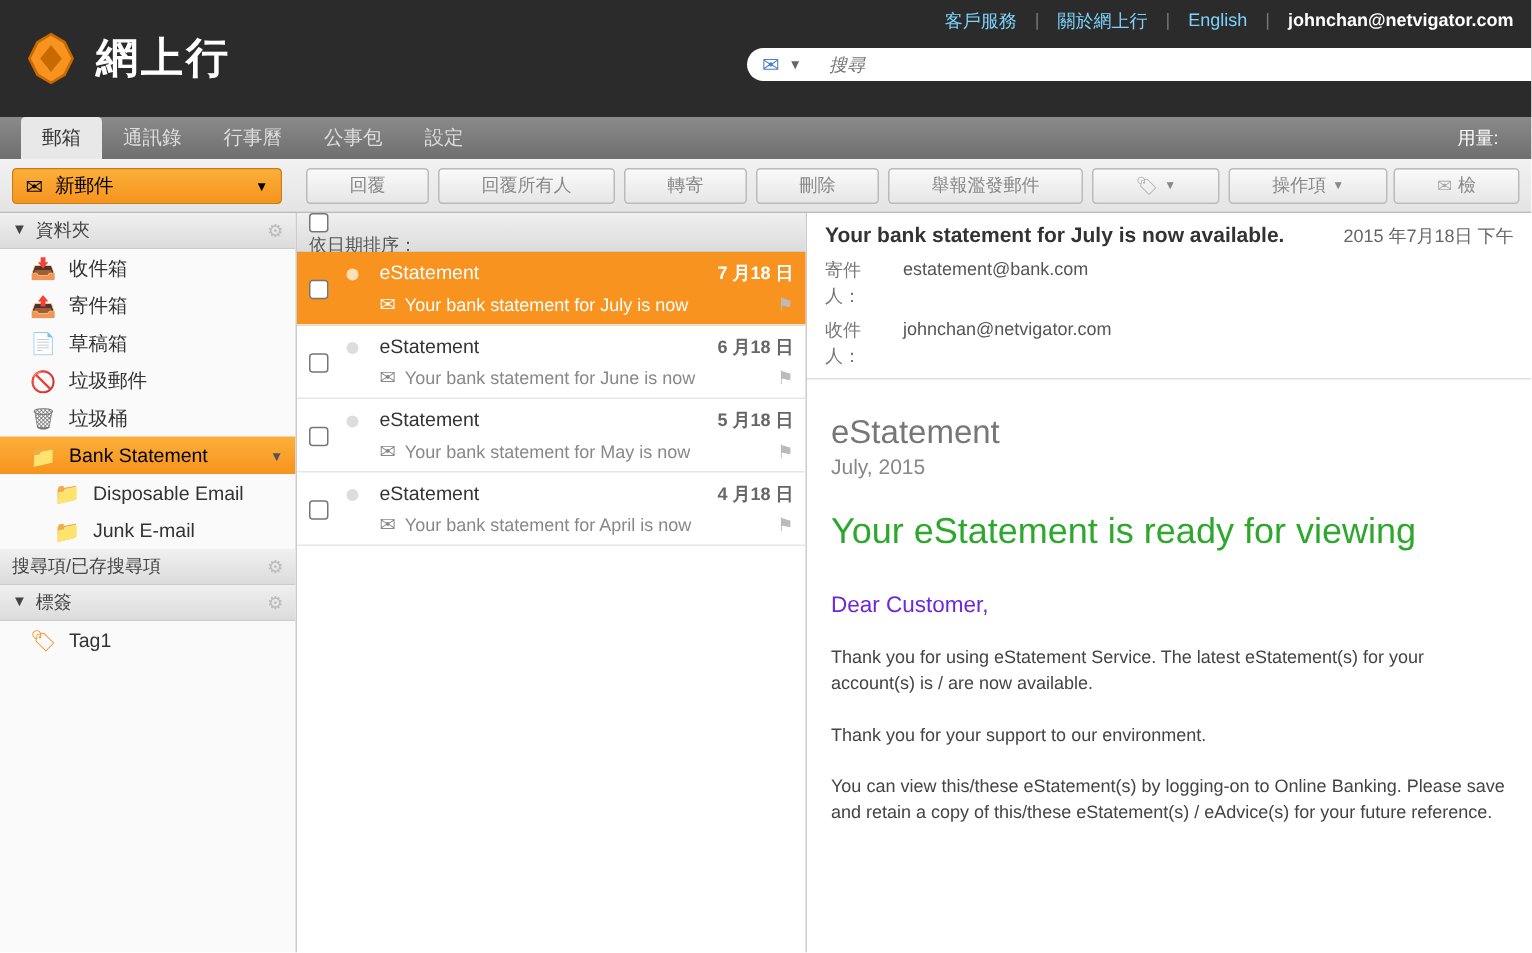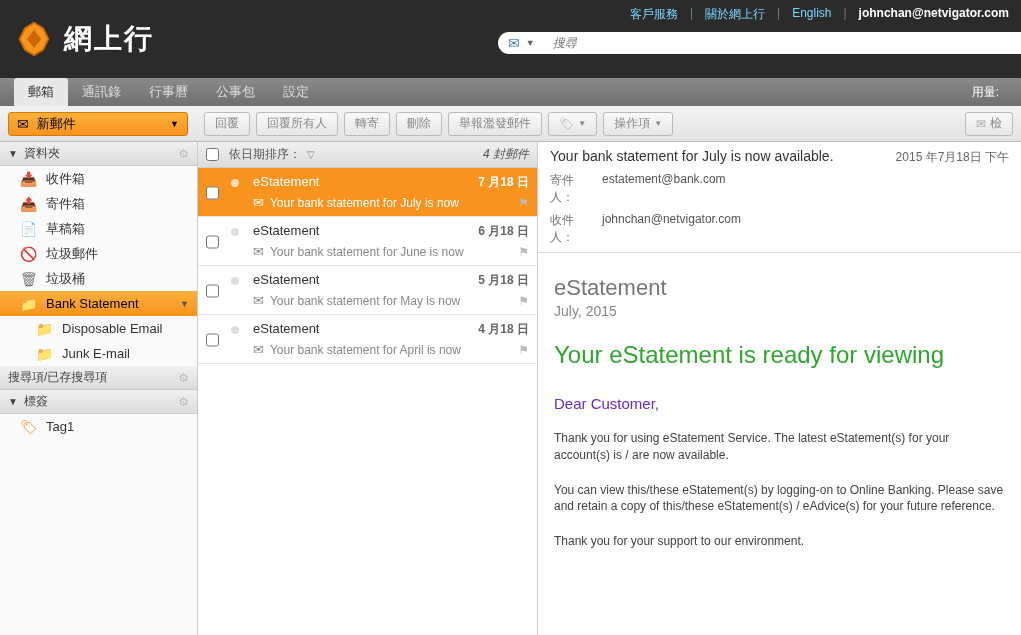--- a/index.html
+++ b/index.html
@@ -24,42 +24,42 @@
 .tab { padding:5px 14px; color:#ddd; font-size:13px; cursor:pointer; }
 .tab.active { background:#e8e8e8; color:#333; border-radius:3px 3px 0 0; }
 .usage { position:absolute; right:22px; top:6px; color:#fff; font-size:12px; }
 
 
 .toolbar { height:36px; background:linear-gradient(#f2f2f2,#e4e4e4); border-bottom:1px solid #bbb; display:flex; align-items:center; padding:0 8px; }
 .new-mail-btn { width:180px; height:24px; background:linear-gradient(#fbb03b,#f7931e); border:1px solid #d67b00; border-radius:3px; display:flex; align-items:center; padding:0 8px; color:#000; cursor:pointer; position:relative; }
 .new-mail-btn .ic { margin-right:8px; font-size:14px; }
 .new-mail-btn .dd { position:absolute; right:8px; font-size:9px; }
 .tb-buttons { display:flex; gap:6px; margin-left:16px; }
-.tb-btn { height:24px; padding:0 10px; background:linear-gradient(#fafafa,#e6e6e6); border:1px solid #bbb; border-radius:3px; color:#888; cursor:pointer; display:flex; align-items:center; font-size:12px; }
+.tb-btn { height:24px; padding:0 28px; background:linear-gradient(#fafafa,#e6e6e6); border:1px solid #bbb; border-radius:3px; color:#888; cursor:pointer; display:flex; align-items:center; font-size:12px; }
 .tb-btn .dd { font-size:8px; margin-left:4px; color:#888; }
 .tb-right { position:absolute; right:8px; display:flex; gap:6px; }
 
 
 .main { display:flex; height:calc(635px - 78px - 28px - 36px); }
 
 
 .sidebar { width:198px; border-right:1px solid #ccc; background:#fafafa; overflow:hidden; }
 .sb-section-hdr { height:24px; background:linear-gradient(#f0f0f0,#dcdcdc); border-bottom:1px solid #ccc; display:flex; align-items:center; padding:0 8px; font-size:12px; color:#444; }
 .sb-section-hdr .tri { margin-right:6px; font-size:10px; }
 .sb-section-hdr .gear { margin-left:auto; color:#bbb; font-size:12px; }
 .sb-item { height:25px; display:flex; align-items:center; padding:0 8px 0 20px; cursor:pointer; font-size:13px; color:#333; gap:10px; }
 .sb-item.selected { background:linear-gradient(#fbb03b,#f7931e); color:#000; }
 .sb-item .ic { width:16px; text-align:center; color:#777; font-size:14px;}
 .sb-item.selected .ic { color:#333; }
 .sb-item .dd { margin-left:auto; font-size:9px; color:#555; }
 .sb-sub { padding-left:36px; }
 
 
 .msg-list { width:340px; border-right:1px solid #ccc; background:#fff; display:flex; flex-direction:column; }
-.ml-header { height:26px; background:linear-gradient(#f0f0f0,#dcdcdc); border-bottom:1px solid #ccc; display:flex; align-items:center; padding:0 8px; font-size:12px; color:#555; }
+.ml-header { height:26px; background:linear-gradient(#f0f0f0,#dcdcdc); border-bottom:1px solid #ccc; display:flex; align-items:flex-start; padding:0 8px; font-size:12px; color:#555;flex-direction:column; }
 .ml-header input[type=checkbox]{ margin-right:10px; }
 .ml-header .sortarrow { margin-left:6px; font-size:10px; color:#888;}
 .ml-header .count { margin-left:auto;font-style:italic; }
 .msg { border-bottom:1px solid #e6e6e6; padding:6px 8px; display:flex; cursor:pointer; }
 .msg.selected { background:#f7931e; color:#fff; }
 .msg .cb { margin-right:12px; margin-top:2px; }
 .msg .dot { width:8px; height:8px; border-radius:50%; background:#ddd; margin-top:5px; margin-right:14px; flex-shrink:0;}
 .msg.selected .dot { background:#ffe0b3; }
 .msg .body { flex:1; }
 .msg .row1 { display:flex; font-size:13px; }
@@ -68,21 +68,21 @@
 .msg.selected .date { color:#fff; }
 .msg .row2 { display:flex; align-items:center; margin-top:4px; color:#888; font-size:12px; gap:6px; }
 .msg.selected .row2 { color:#fff; }
 .msg .env { font-size:13px; }
 .msg .flag { margin-left:auto; color:#bbb; font-size:12px; }
 
 
 .preview { flex:1; background:#fff; display:flex; flex-direction:column; overflow:hidden; }
 .pv-header { padding:6px 12px; border-bottom:1px solid #ddd; }
 .pv-subj-row { display:flex; align-items:baseline; }
-.pv-subj { font-weight:normal; font-size:14px; color:#333; flex:1; }
+.pv-subj { font-weight:bold; font-size:14px; color:#333; flex:1; }
 .pv-time { font-size:12px; color:#666; white-space:nowrap; }
 .pv-meta { font-size:12px; color:#555; margin-top:6px; display:flex; gap:8px;}
 .pv-meta .lbl { color:#777; width:44px; }
 .pv-body { padding:22px 16px; font-size:13px; color:#333; overflow:auto; }
 .pv-body .est-title { font-size:22px; color:#777; }
 .pv-body .est-sub { font-size:14px; color:#888; margin-top:2px; }
 .pv-body .headline { font-size:24px; color:#2da82d; margin-top:22px; white-space:nowrap; }
 .pv-body p { margin-top:18px; line-height:1.4; font-size:12px; color:#444; }
 .pv-body .dear { font-size:15px; margin-top:26px; color:#6d28d9;}
 
@@ -307,18 +307,18 @@
           <span class="lbl">收件人：</span>
           <span>johnchan@netvigator.com</span>
         </div>
     </div>
     <div class="pv-body">
       <div class="est-title">eStatement</div>
       <div class="est-sub">July, 2015</div>
       <div class="headline">Your eStatement is ready for viewing</div>
       <div class="dear">Dear Customer,</div>
       <p>Thank you for using eStatement Service. The latest eStatement(s) for your account(s) is / are now available.</p>
+      <p>Thank you for your support to our environment.</p>
       <p>You can view this/these eStatement(s) by logging-on to Online Banking. Please save and retain a copy of this/these eStatement(s) / eAdvice(s) for your future reference.</p>
-      <p>Thank you for your support to our environment.</p>
     </div>
   </div>
 
 </div>
 
 </body></html>

